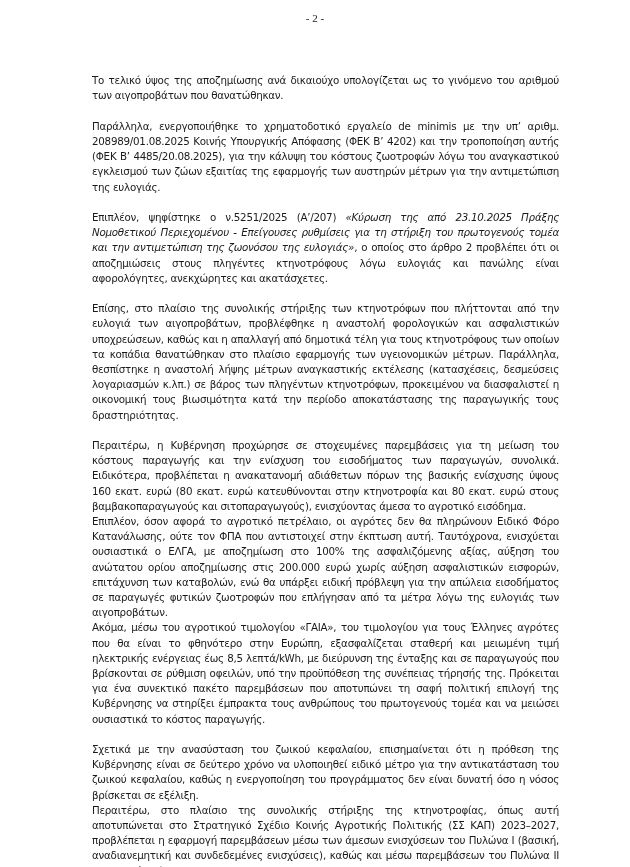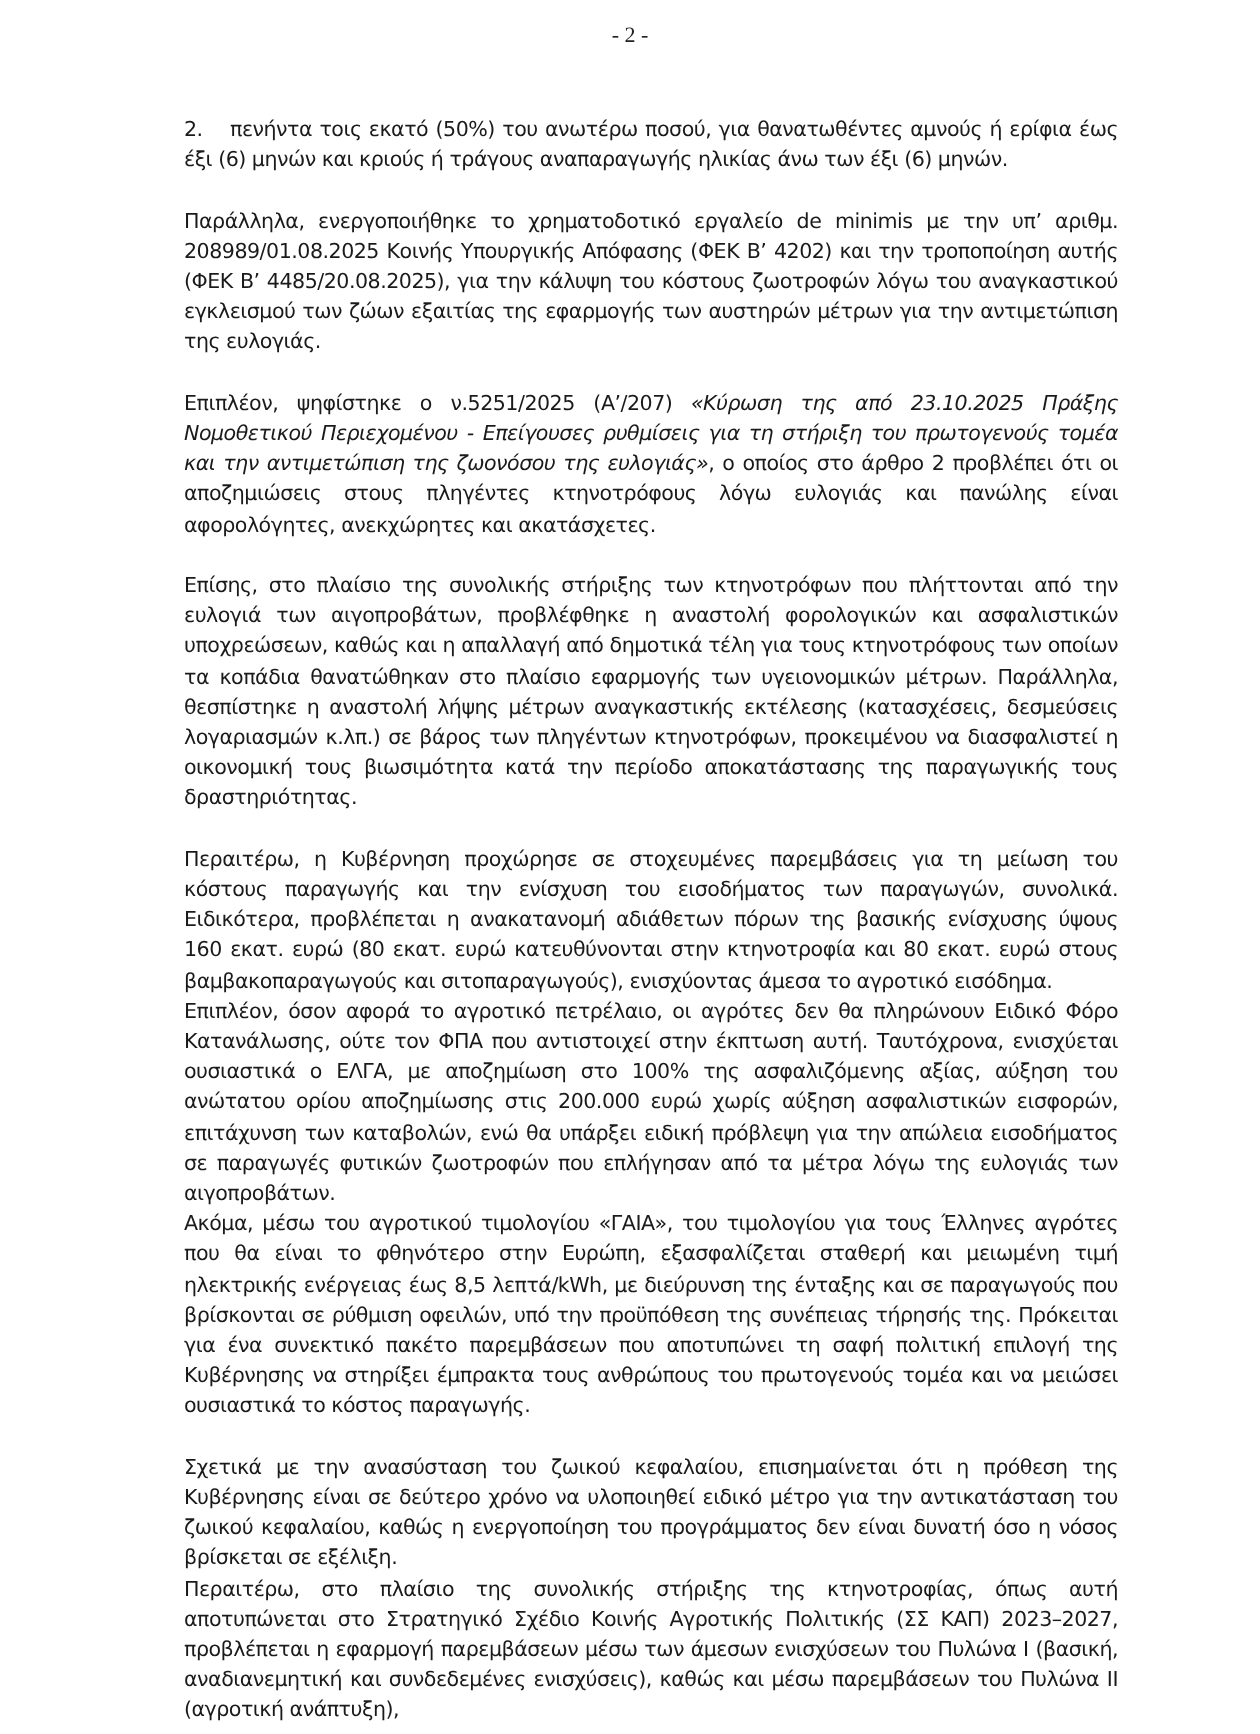--- a/index.html
+++ b/index.html
@@ -22,24 +22,22 @@
     .list-num { display: inline-block; width: 23px; }
     em { font-style: italic; }
   </style>
 </head>
 <body>
 
 <div class="page">
   <div class="page-number">- 2 -</div>
 
   <div class="body">
-    <p>
-      <span class="list-num">2.</span><span>πενήντα τοις εκατό (50%) του ανωτέρω ποσού, για θανατωθέντες αμνούς ή ερίφια έως έξι (6) μηνών και κριούς ή τράγους αναπαραγωγής ηλικίας άνω των έξι (6) μηνών.</span>
-    </p>
 
+    <p class="gap">Το τελικό ύψος της αποζημίωσης ανά δικαιούχο υπολογίζεται ως το γινόμενο του αριθμού των αιγοπροβάτων που θανατώθηκαν.</p>
 
     <p class="gap">Παράλληλα, ενεργοποιήθηκε το χρηματοδοτικό εργαλείο de minimis με την υπ’ αριθμ. 208989/01.08.2025 Κοινής Υπουργικής Απόφασης (ΦΕΚ Β’ 4202) και την τροποποίηση αυτής (ΦΕΚ Β’ 4485/20.08.2025), για την κάλυψη του κόστους ζωοτροφών λόγω του αναγκαστικού εγκλεισμού των ζώων εξαιτίας της εφαρμογής των αυστηρών μέτρων για την αντιμετώπιση της ευλογιάς.</p>
 
     <p class="gap"><span>Επιπλέον, ψηφίστηκε ο ν.5251/2025 (Α’/207) </span><em>«Κύρωση της από 23.10.2025 Πράξης Νομοθετικού Περιεχομένου - Επείγουσες ρυθμίσεις για τη στήριξη του πρωτογενούς τομέα και την αντιμετώπιση της ζωονόσου της ευλογιάς»</em><span>, ο οποίος στο άρθρο 2 προβλέπει ότι οι αποζημιώσεις στους πληγέντες κτηνοτρόφους λόγω ευλογιάς και πανώλης είναι αφορολόγητες, ανεκχώρητες και ακατάσχετες.</span></p>
 
     <p class="gap">Επίσης, στο πλαίσιο της συνολικής στήριξης των κτηνοτρόφων που πλήττονται από την ευλογιά των αιγοπροβάτων, προβλέφθηκε η αναστολή φορολογικών και ασφαλιστικών υποχρεώσεων, καθώς και η απαλλαγή από δημοτικά τέλη για τους κτηνοτρόφους των οποίων τα κοπάδια θανατώθηκαν στο πλαίσιο εφαρμογής των υγειονομικών μέτρων. Παράλληλα, θεσπίστηκε η αναστολή λήψης μέτρων αναγκαστικής εκτέλεσης (κατασχέσεις, δεσμεύσεις λογαριασμών κ.λπ.) σε βάρος των πληγέντων κτηνοτρόφων, προκειμένου να διασφαλιστεί η οικονομική τους βιωσιμότητα κατά την περίοδο αποκατάστασης της παραγωγικής τους δραστηριότητας.</p>
 
     <p class="gap">Περαιτέρω, η Κυβέρνηση προχώρησε σε στοχευμένες παρεμβάσεις για τη μείωση του κόστους παραγωγής και την ενίσχυση του εισοδήματος των παραγωγών, συνολικά. Ειδικότερα, προβλέπεται η ανακατανομή αδιάθετων πόρων της βασικής ενίσχυσης ύψους 160 εκατ. ευρώ (80 εκατ. ευρώ κατευθύνονται στην κτηνοτροφία και 80 εκατ. ευρώ στους βαμβακοπαραγωγούς και σιτοπαραγωγούς), ενισχύοντας άμεσα το αγροτικό εισόδημα.</p>
 
     <p>Επιπλέον, όσον αφορά το αγροτικό πετρέλαιο, οι αγρότες δεν θα πληρώνουν Ειδικό Φόρο Κατανάλωσης, ούτε τον ΦΠΑ που αντιστοιχεί στην έκπτωση αυτή. Ταυτόχρονα, ενισχύεται ουσιαστικά ο ΕΛΓΑ, με αποζημίωση στο 100% της ασφαλιζόμενης αξίας, αύξηση του ανώτατου ορίου αποζημίωσης στις 200.000 ευρώ χωρίς αύξηση ασφαλιστικών εισφορών, επιτάχυνση των καταβολών, ενώ θα υπάρξει ειδική πρόβλεψη για την απώλεια εισοδήματος σε παραγωγές φυτικών ζωοτροφών που επλήγησαν από τα μέτρα λόγω της ευλογιάς των αιγοπροβάτων.</p>

